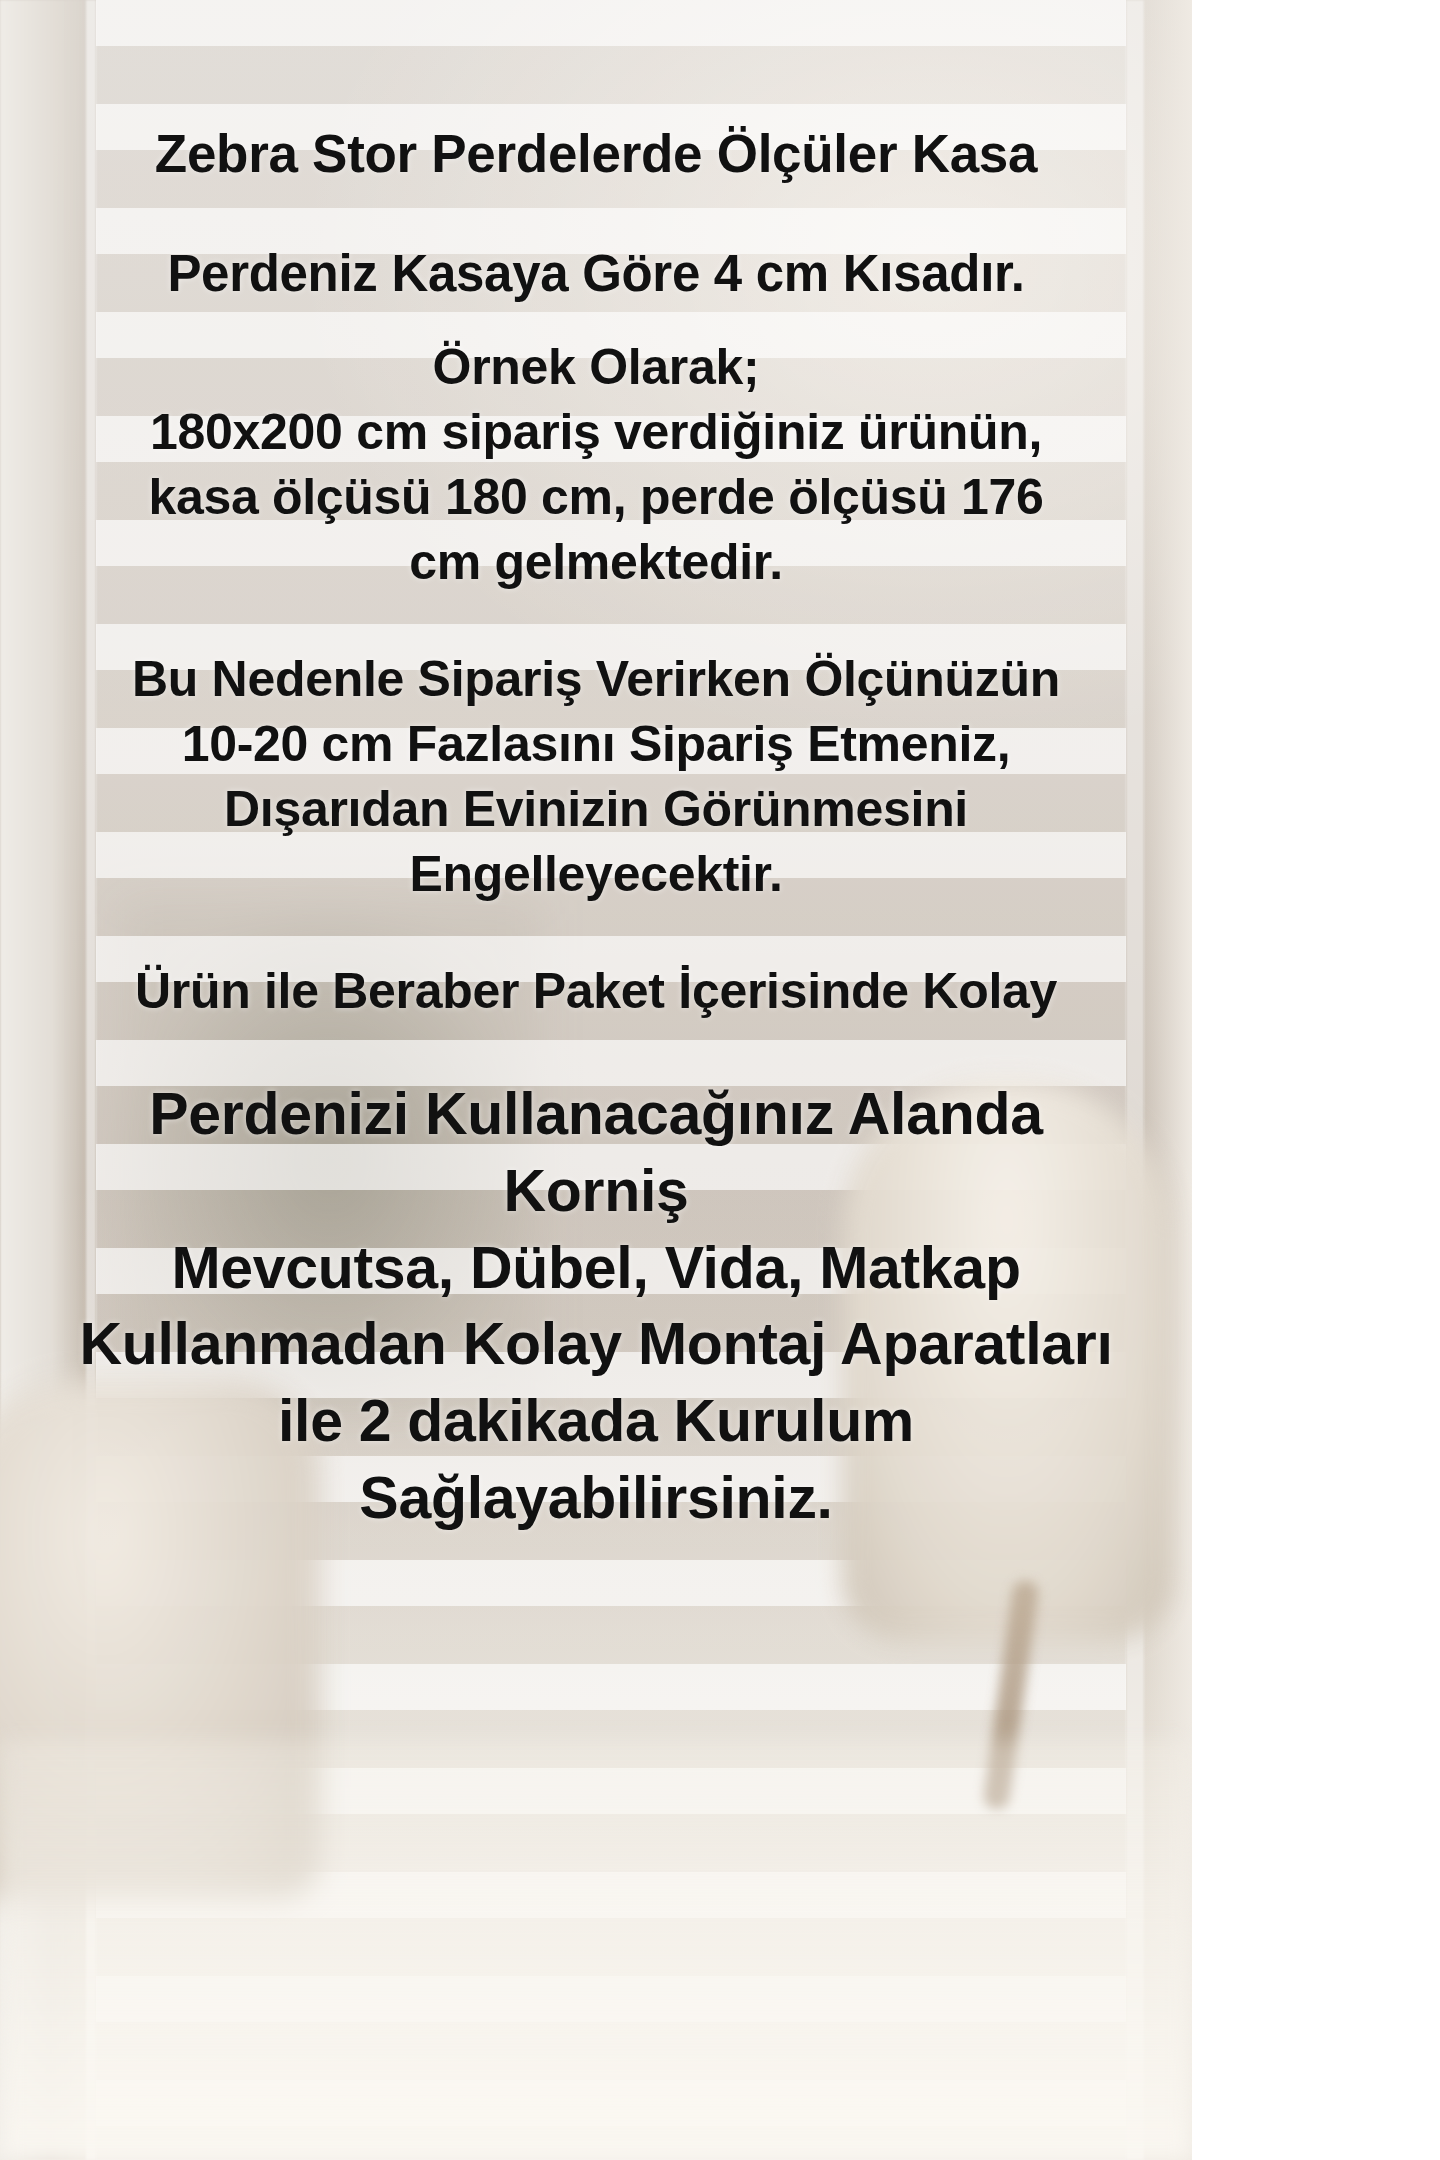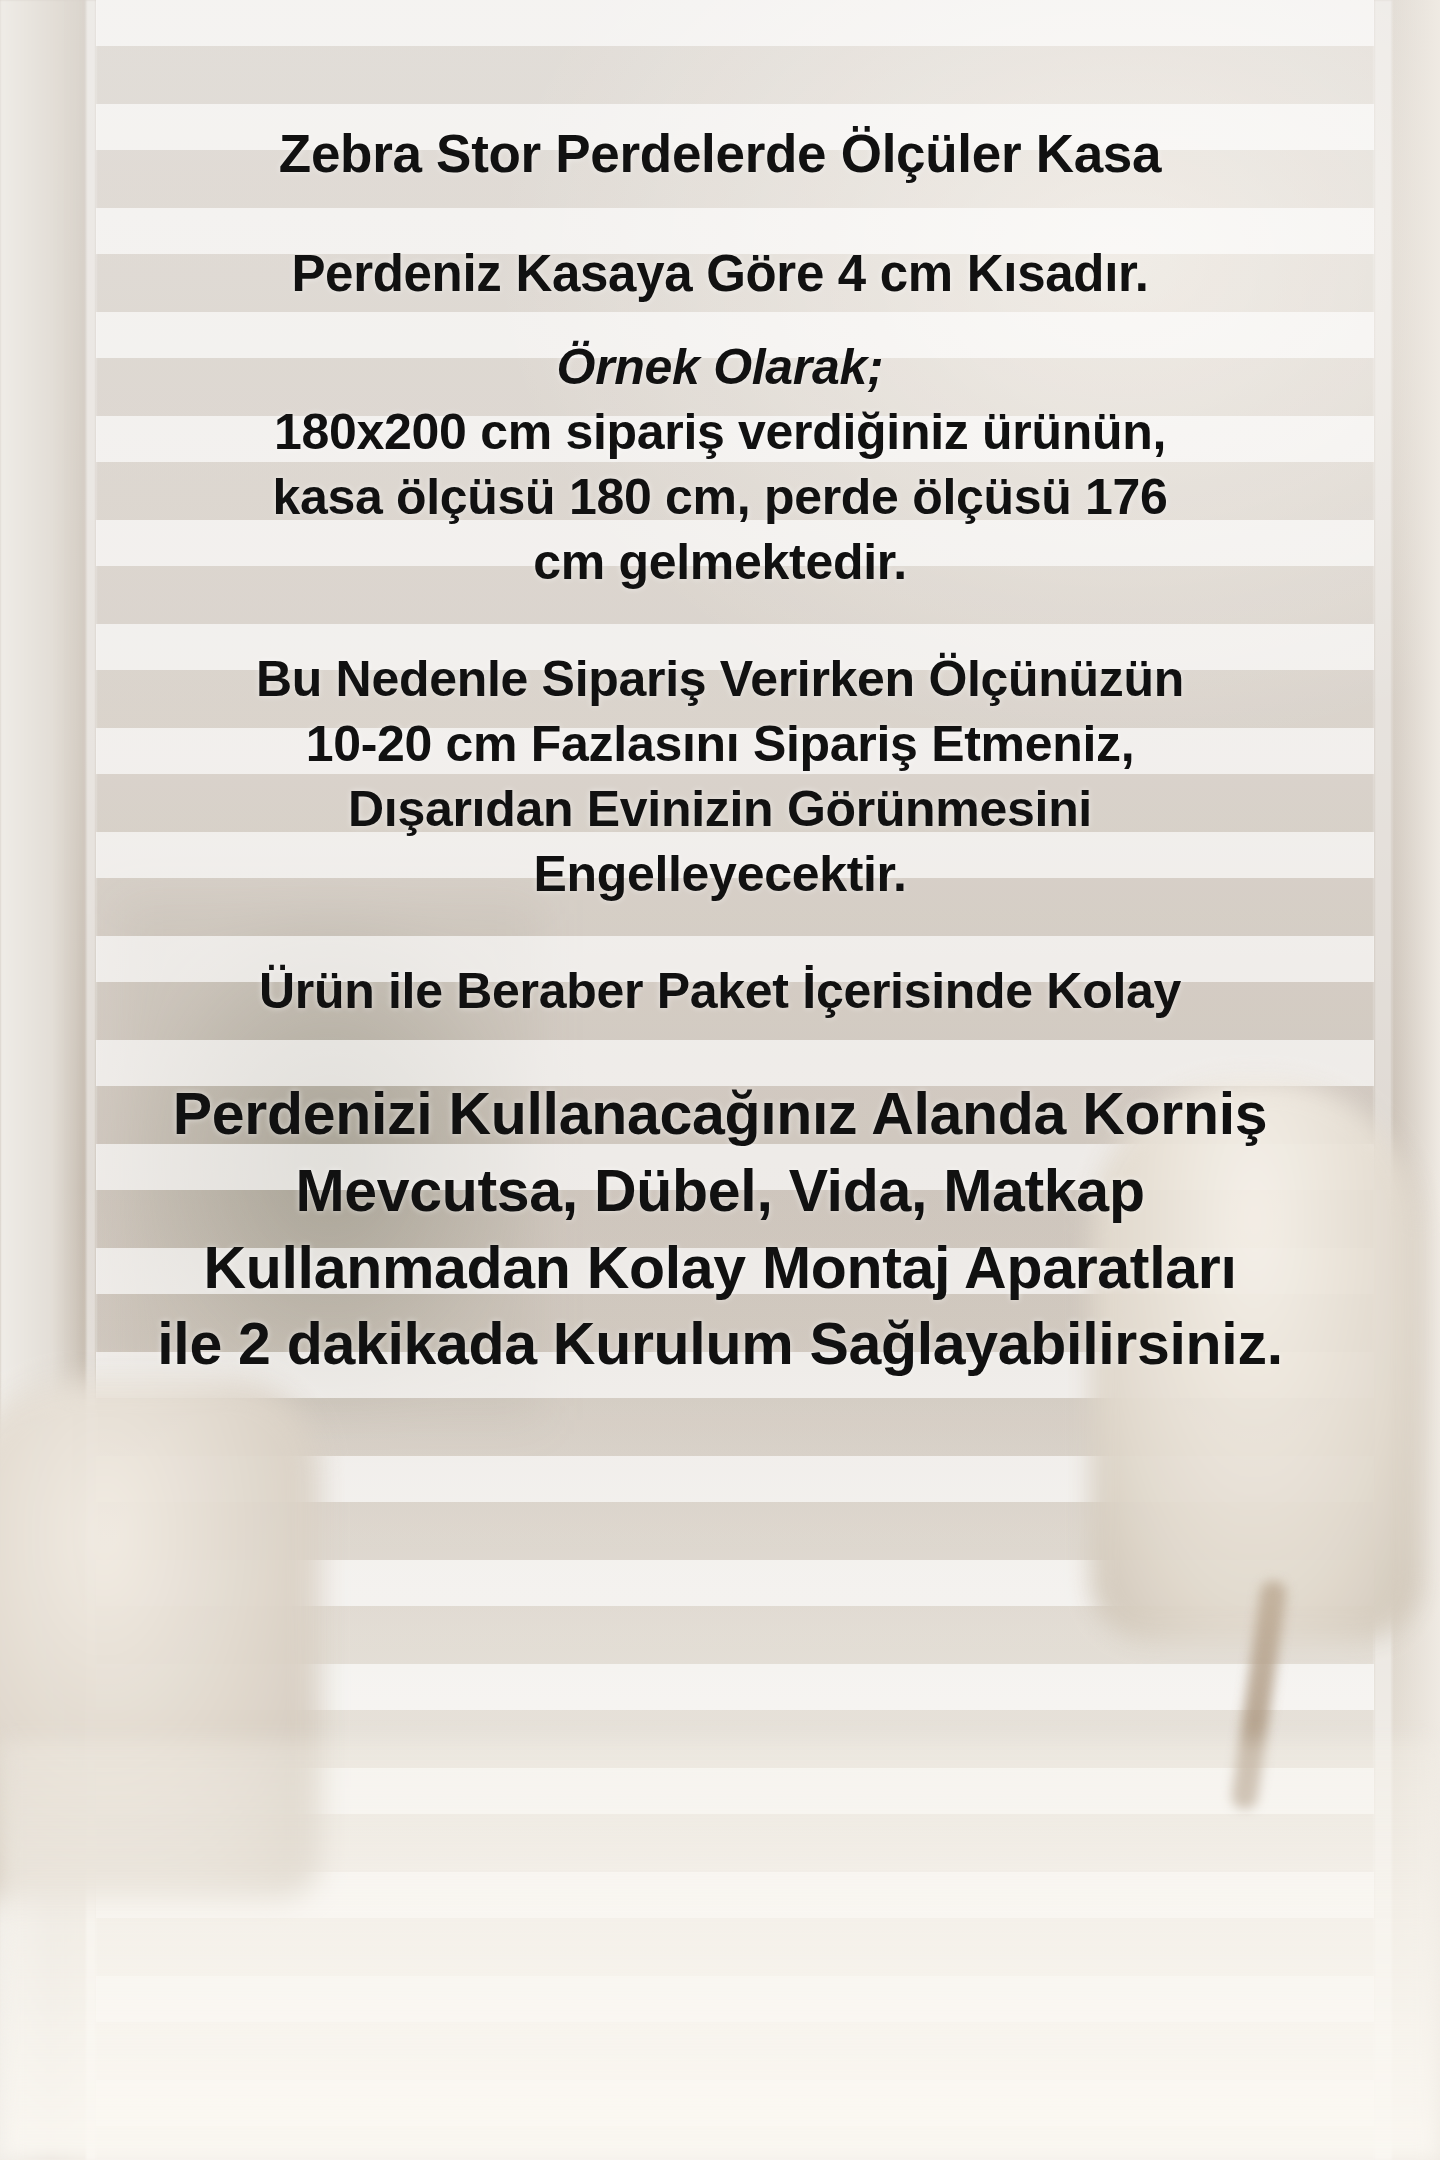--- a/index.html
+++ b/index.html
@@ -7,21 +7,21 @@
     margin: 0;
     padding: 0;
     background: #ffffff;
   }
   body {
     font-family: "Liberation Sans", sans-serif;
   }
 
   .page {
     position: relative;
-    width: 1440px;
+    width: 1192px;
     height: 2160px;
     overflow: hidden;
     background: #fde047;
   }
 
   
   .bg {
     position: absolute;
     inset: 0;
     background:
@@ -145,21 +145,21 @@
     text-shadow: 0 0 6px rgba(255,255,255,0.55);
   }
 
   .b1 { font-size: 53px; margin-bottom: 52px; }
   .b2 { font-size: 51px; margin-bottom: 28px; }
   .b3 { font-size: 50px; margin-bottom: 52px; }
   .b4 { font-size: 50px; margin-bottom: 52px; }
   .b5 { font-size: 50px; margin-bottom: 52px; }
   .b6 { font-size: 59px; margin-bottom: 0; }
 
-  .b3 .lead { display: block; font-style: italic; }
+  .b3 .lead { display: block; }
 </style>
 </head>
 <body>
 
 <div class="page">
 
   <div class="bg"></div>
   <div class="plant"></div>
   <div class="zebra"></div>
   <div class="frame-left"></div>

